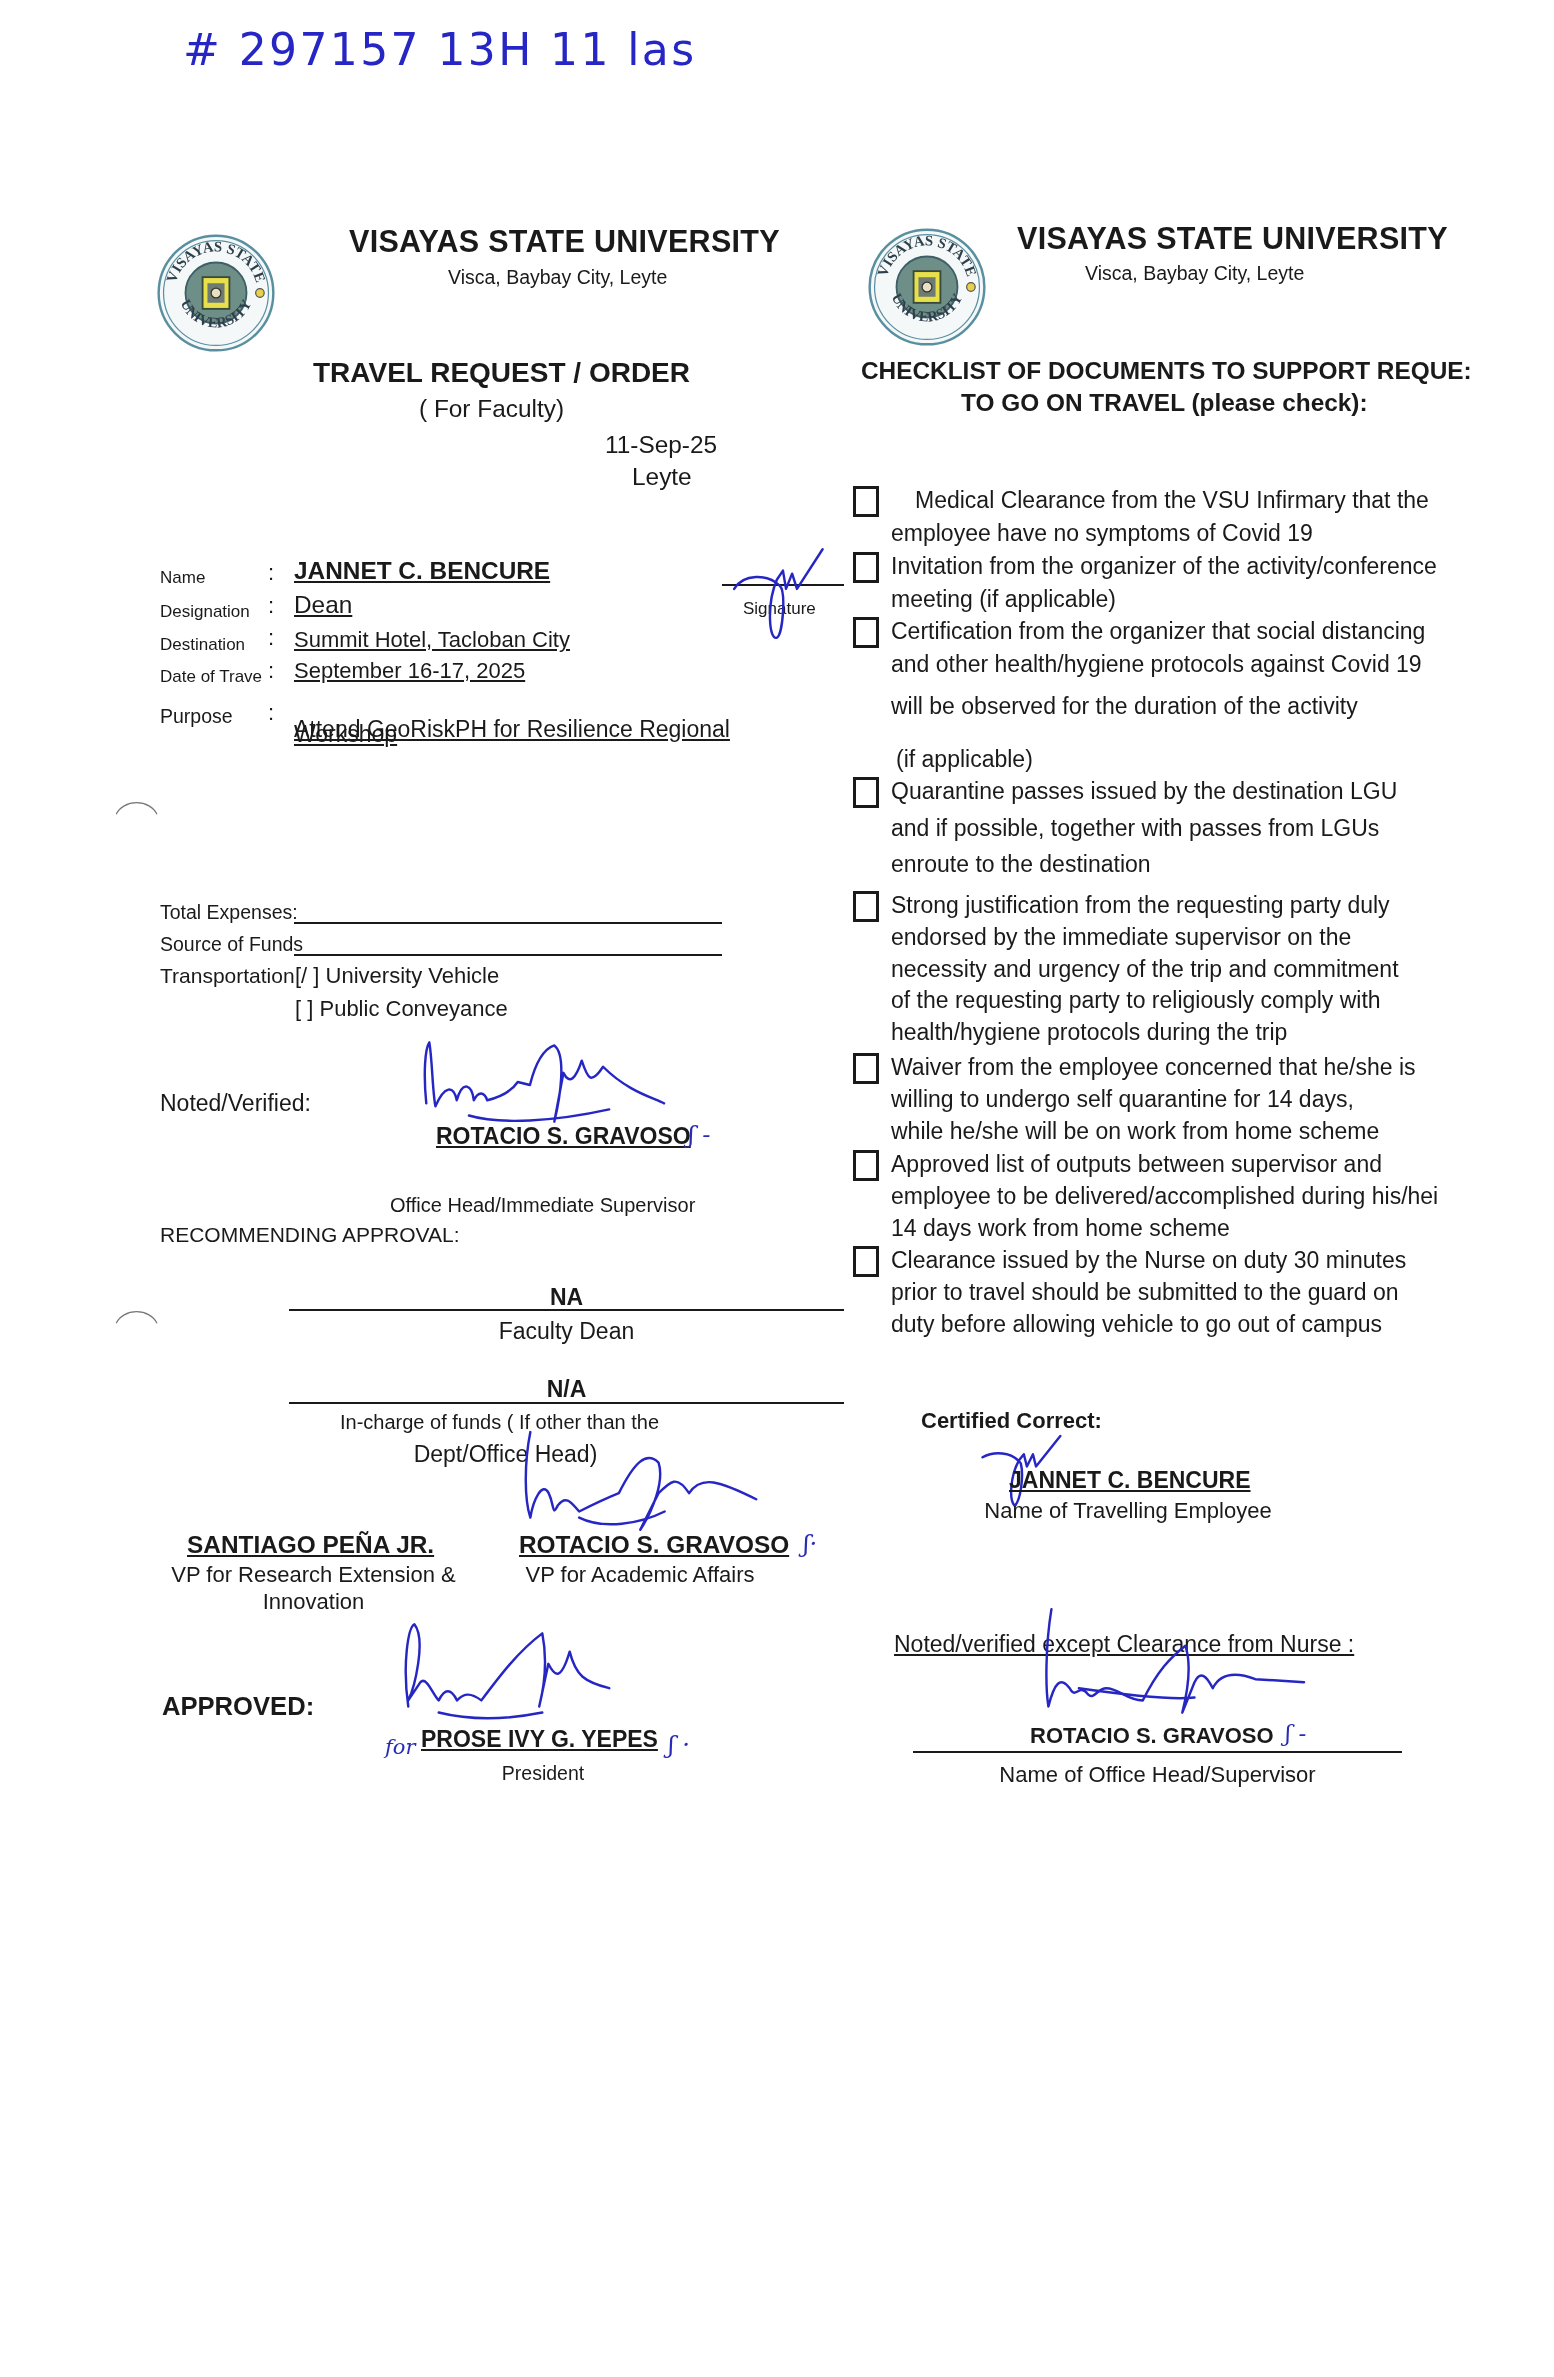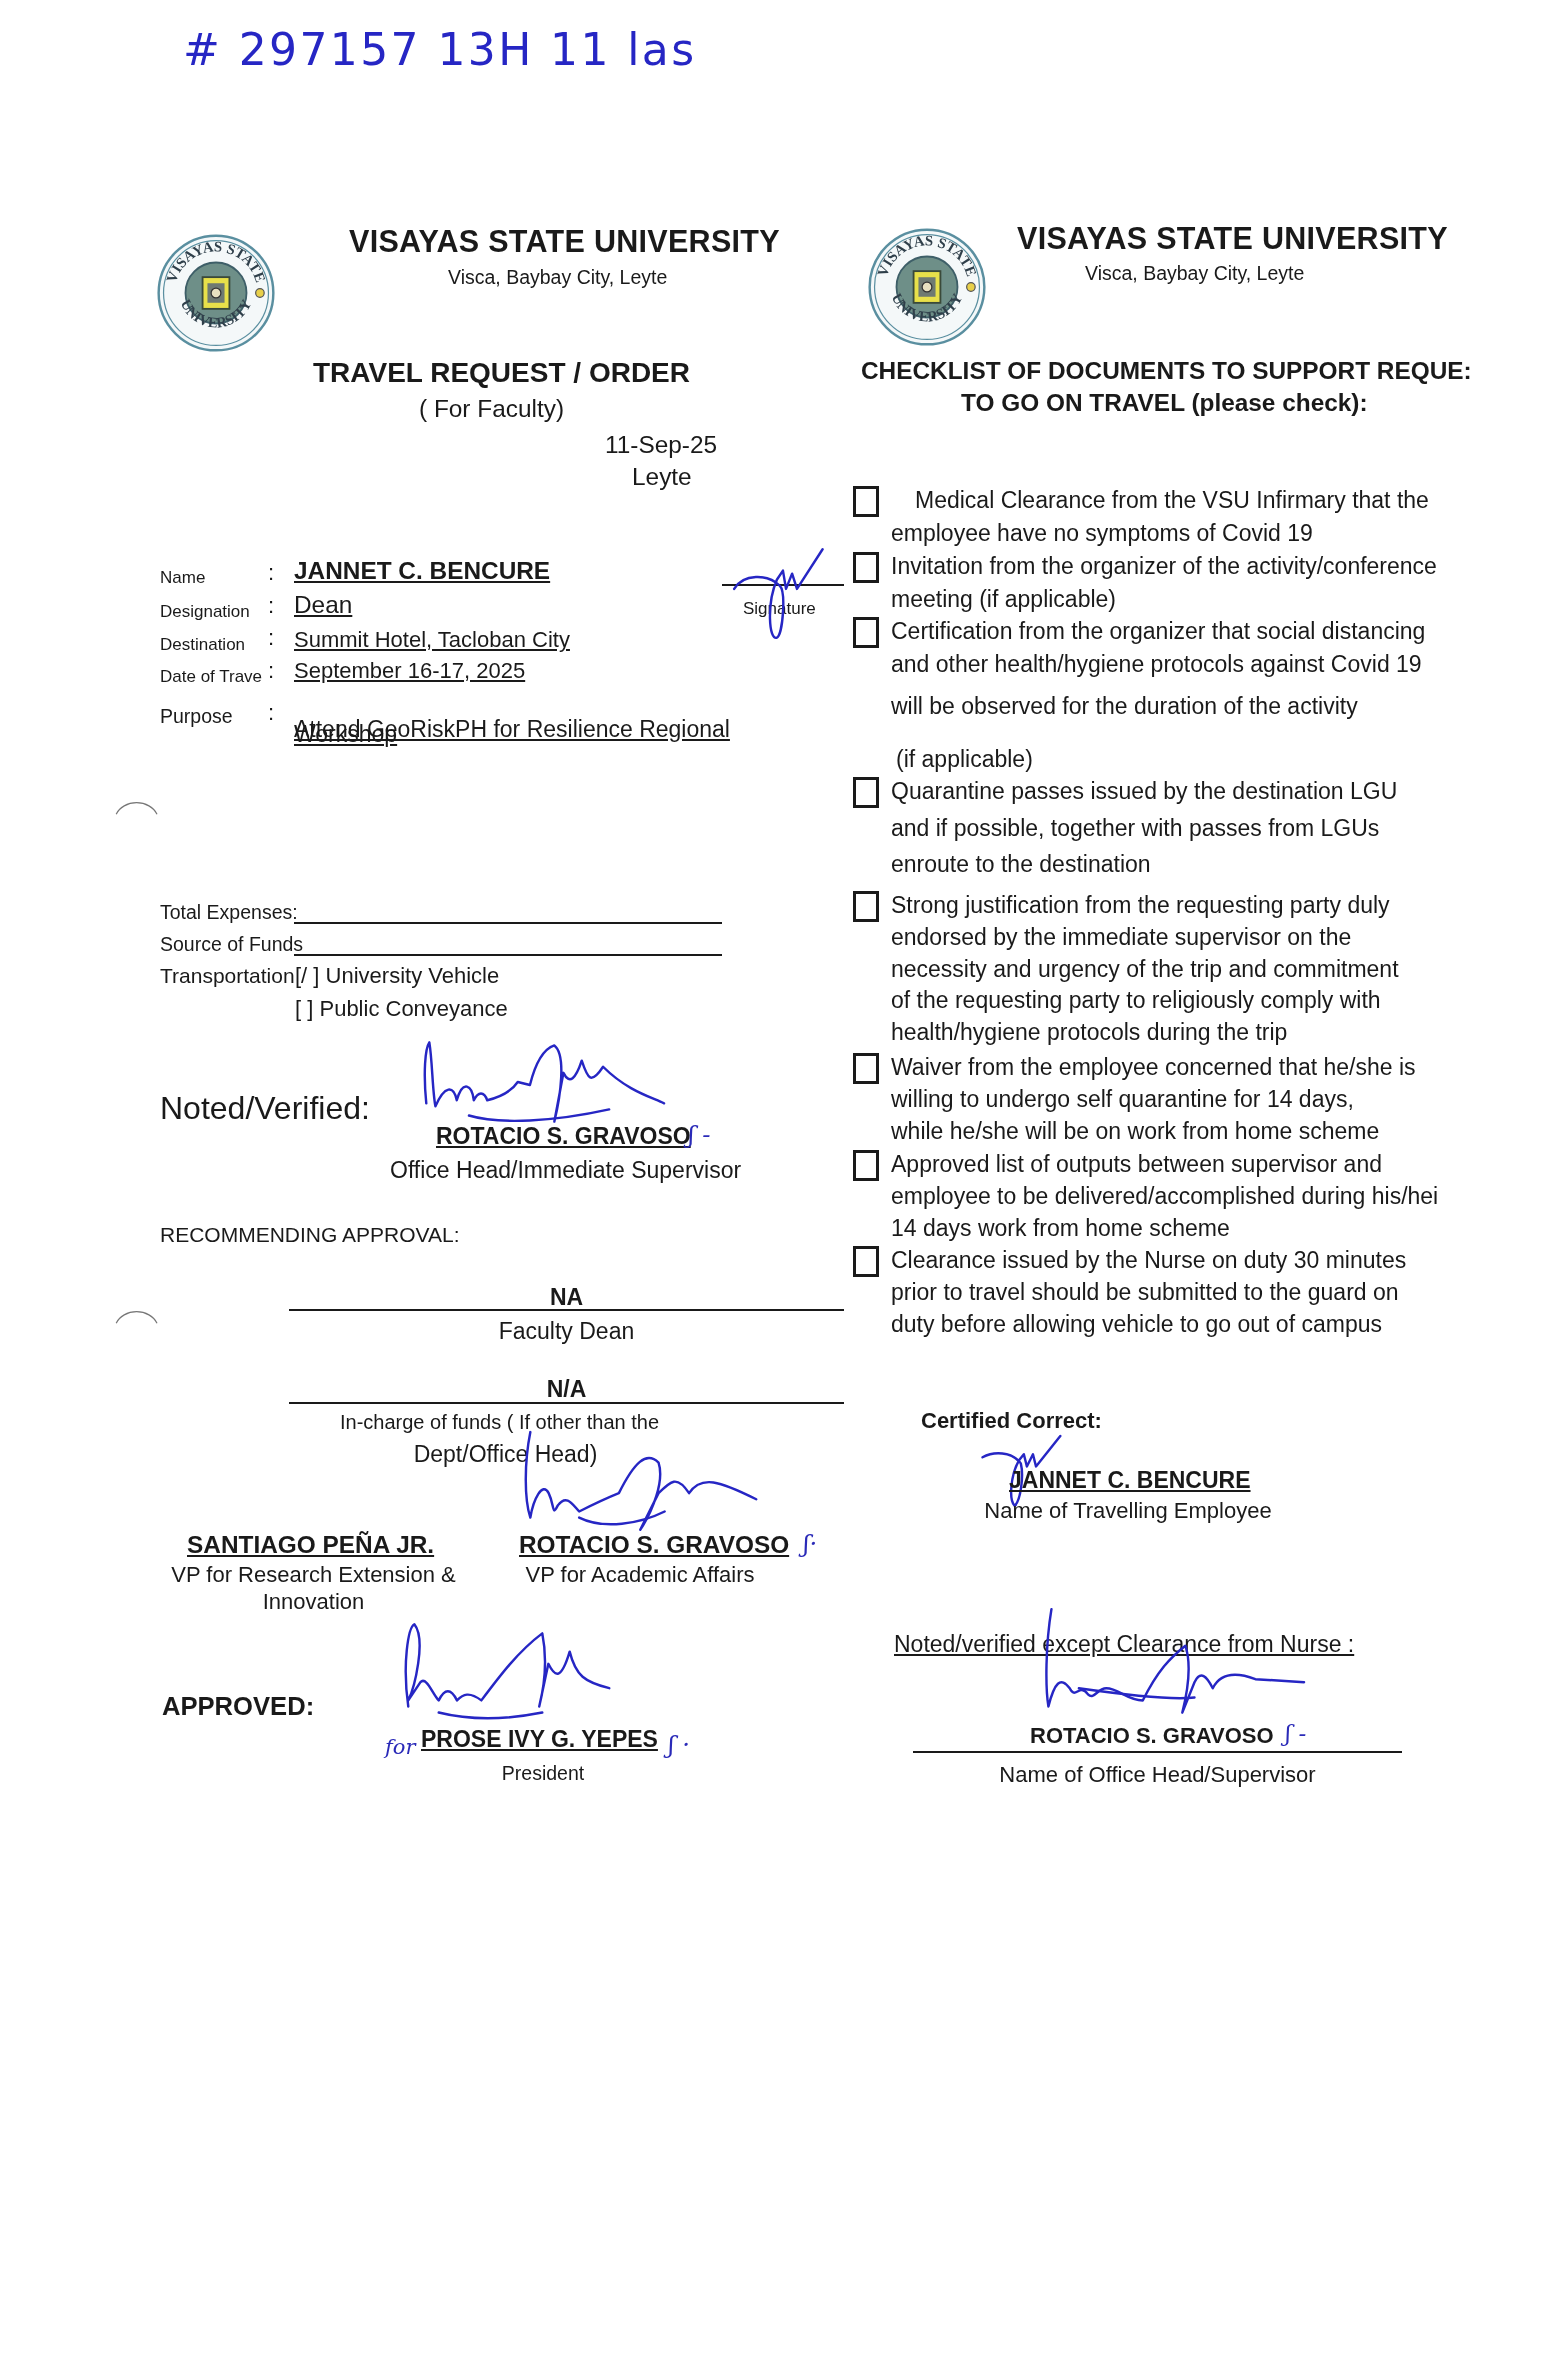--- a/index.html
+++ b/index.html
@@ -104,28 +104,28 @@
   <div class="abs lbl-sm" style="left:160px; top:964px; font-size:21px;">Transportation</div>
   <div class="abs" style="left:295px; top:963px; font-size:22px; white-space:nowrap;">
     <span>[/ ]</span>
     <span>University Vehicle</span>
   </div>
   <div class="abs" style="left:295px; top:996px; font-size:22px; white-space:nowrap;">
     <span>[ ]</span>
     <span>Public Conveyance</span>
   </div>
 
-  <div class="abs" style="left:160px; top:1090px; font-size:32px; white-space:nowrap;">Noted/Verified:</div>
+  <div class="abs" style="left:160px; top:1090px; font-size:23px; white-space:nowrap;">Noted/Verified:</div>
   <svg class="sig" style="left:408px; top:1024px; width:317px; height:116px;" viewBox="0 0 520 190">
     <path d="M 30 130 C 25 80, 28 40, 35 30 C 40 60, 40 110, 45 135 C 60 100, 75 100, 80 125 C 90 90, 105 100, 108 125 C 115 110, 125 110, 130 125 C 150 120, 170 110, 180 95 L 200 100 C 210 60, 225 40, 240 35 C 260 50, 250 120, 240 160 L 255 80 C 265 100, 275 90, 285 60 C 295 90, 300 100, 320 70 C 360 110, 400 120, 420 130"></path>
     <path d="M 100 150 C 150 165, 240 160, 330 140"></path>
   </svg>
   <div class="abs signame" style="left:436px; top:1123px;">ROTACIO S. GRAVOSO</div>
   <div class="abs ink" style="left:688px; top:1120px; font-size:24.4px;">ʃ -</div>
-  <div class="abs sub center" style="left:390px; top:1157px; font-size:23px;">Office Head/Immediate Supervisor</div>
+  <div class="abs sub center" style="left:390px; top:1194px; font-size:20px;">Office Head/Immediate Supervisor</div>
 
   <div class="abs" style="left:160px; top:1223px; font-size:21px; white-space:nowrap;">RECOMMENDING APPROVAL:</div>
 
   <div class="abs center" style="left:289px; width:555px; top:1284px; font-size:23px; font-weight:bold;">NA</div>
   <div class="rule" style="left:289px; top:1309px; width:555px;"></div>
   <div class="abs center" style="left:289px; width:555px; top:1318px; font-size:23px;">Faculty Dean</div>
 
   <div class="abs center" style="left:289px; width:555px; top:1376px; font-size:23px; font-weight:bold;">N/A</div>
   <div class="rule" style="left:289px; top:1402px; width:555px;"></div>
   <div class="abs center" style="left:283px; width:433px; top:1411px; font-size:20px;">In-charge of  funds ( If other than the</div>

